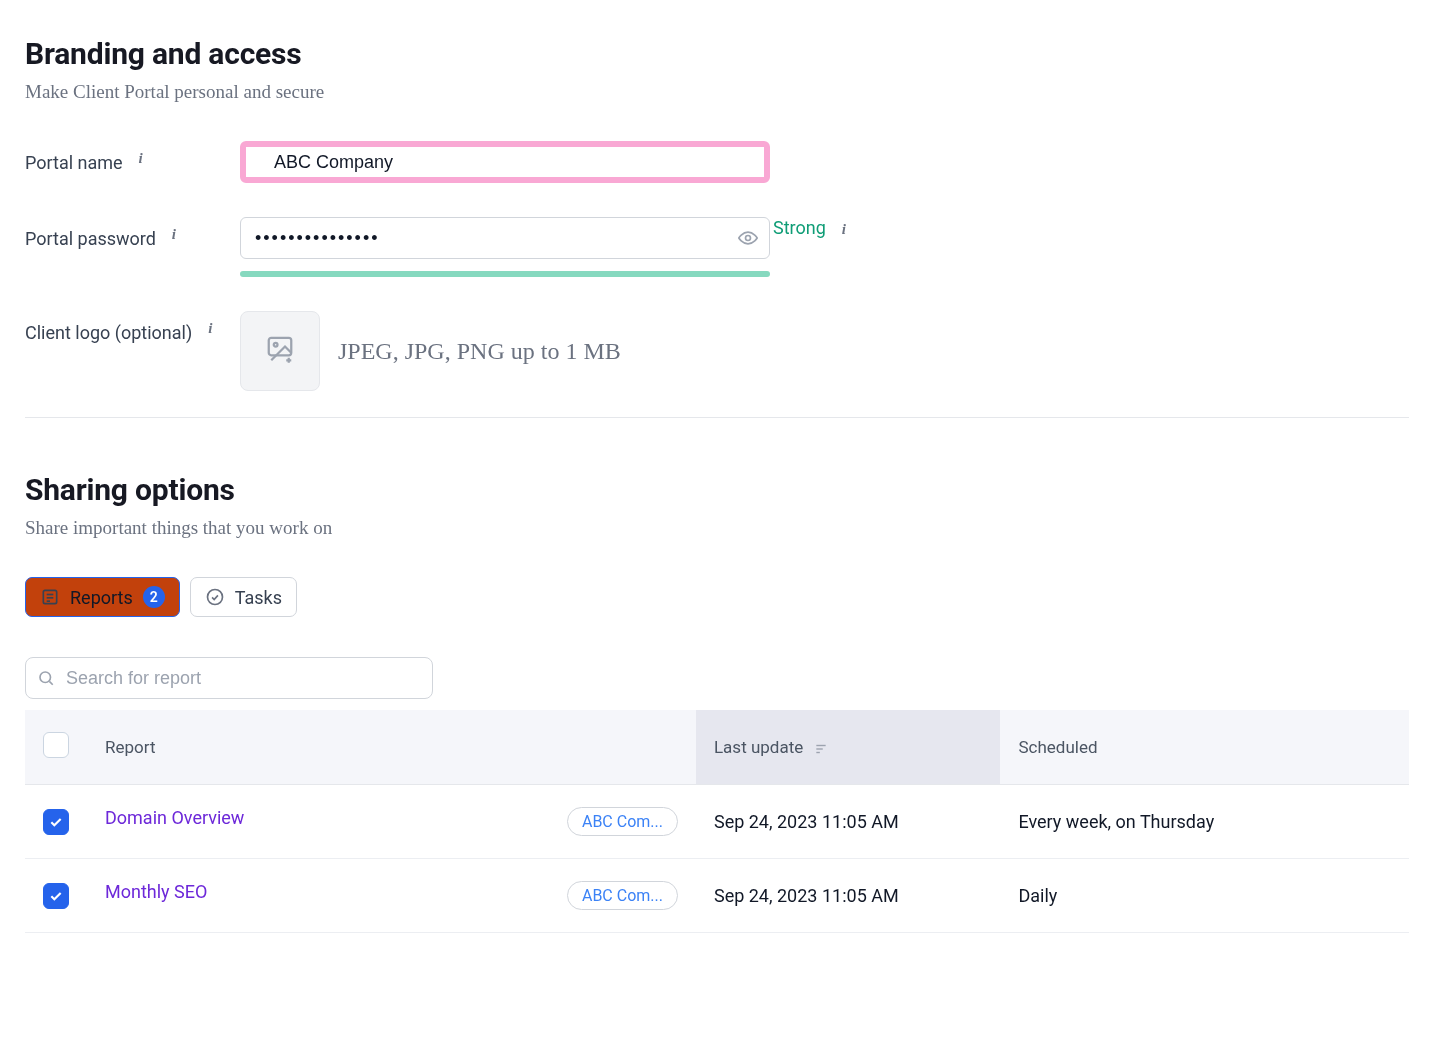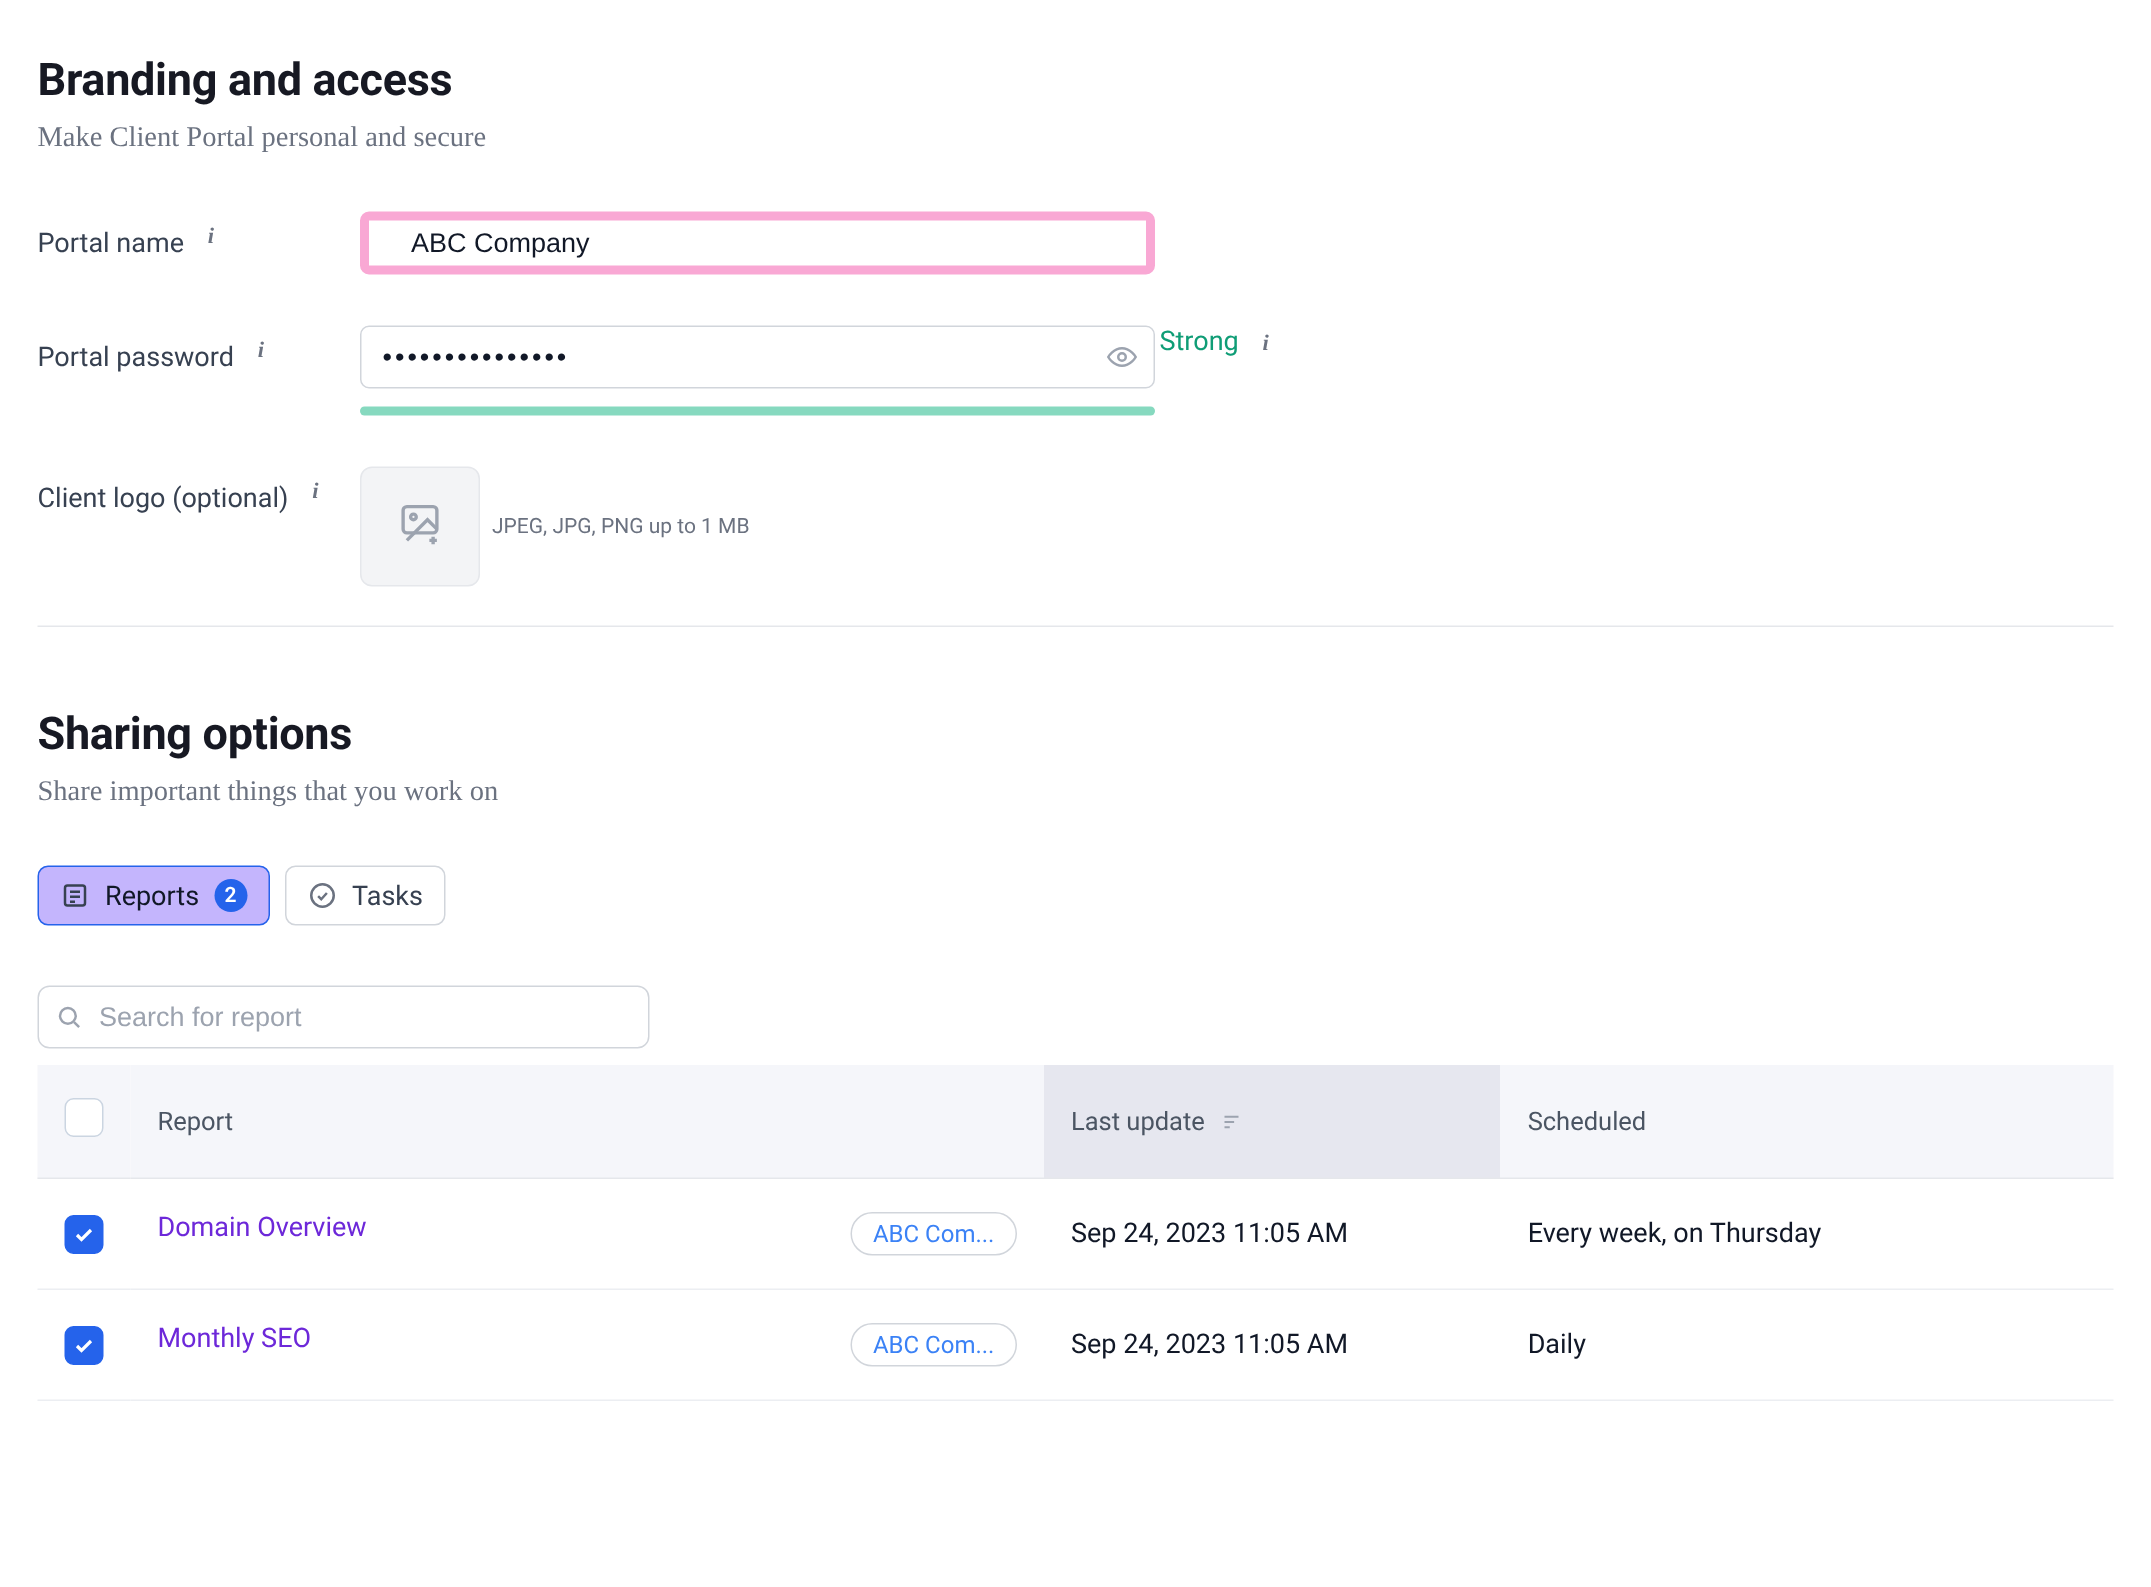--- a/index.html
+++ b/index.html
@@ -103,23 +103,24 @@
   .logo-box {
     width: 80px; height: 80px;
     border: 1px solid #e5e7eb;
     border-radius: 8px;
     background: #f3f4f6;
     display: flex; align-items: center; justify-content: center;
     color: #9ca3af;
   }
   .logo-hint {
     color: #6b7280;
-    font-size: 14px;
-    margin-left: 8px;
+    font-size: 24px;
+    margin-left: 18px;
     align-self: center;
+    font-family: Liberation Serif, serif;
   }
 
   hr.sep {
     border: none;
     border-top: 1px solid #e5e7eb;
     margin: 26px 0 54px;
   }
 
   .tabs-row {
     display: flex;
@@ -133,21 +134,21 @@
     border: 1px solid #d1d5db;
     border-radius: 7px;
     padding: 8px 14px;
     font-size: 18px;
     color: #374151;
     background: #fff;
     cursor: pointer;
   }
   .tab.active {
     border-color: #2563eb;
-    background: #c4b5fd;
+    background: #c2410c;
     color: #111827;
   }
   .tab .icon {
     color: #6b7280;
     display: inline-flex;
   }
   .tab.active .icon { color: #374151; }
   .badge {
     background: #2563eb;
     color: #fff;

